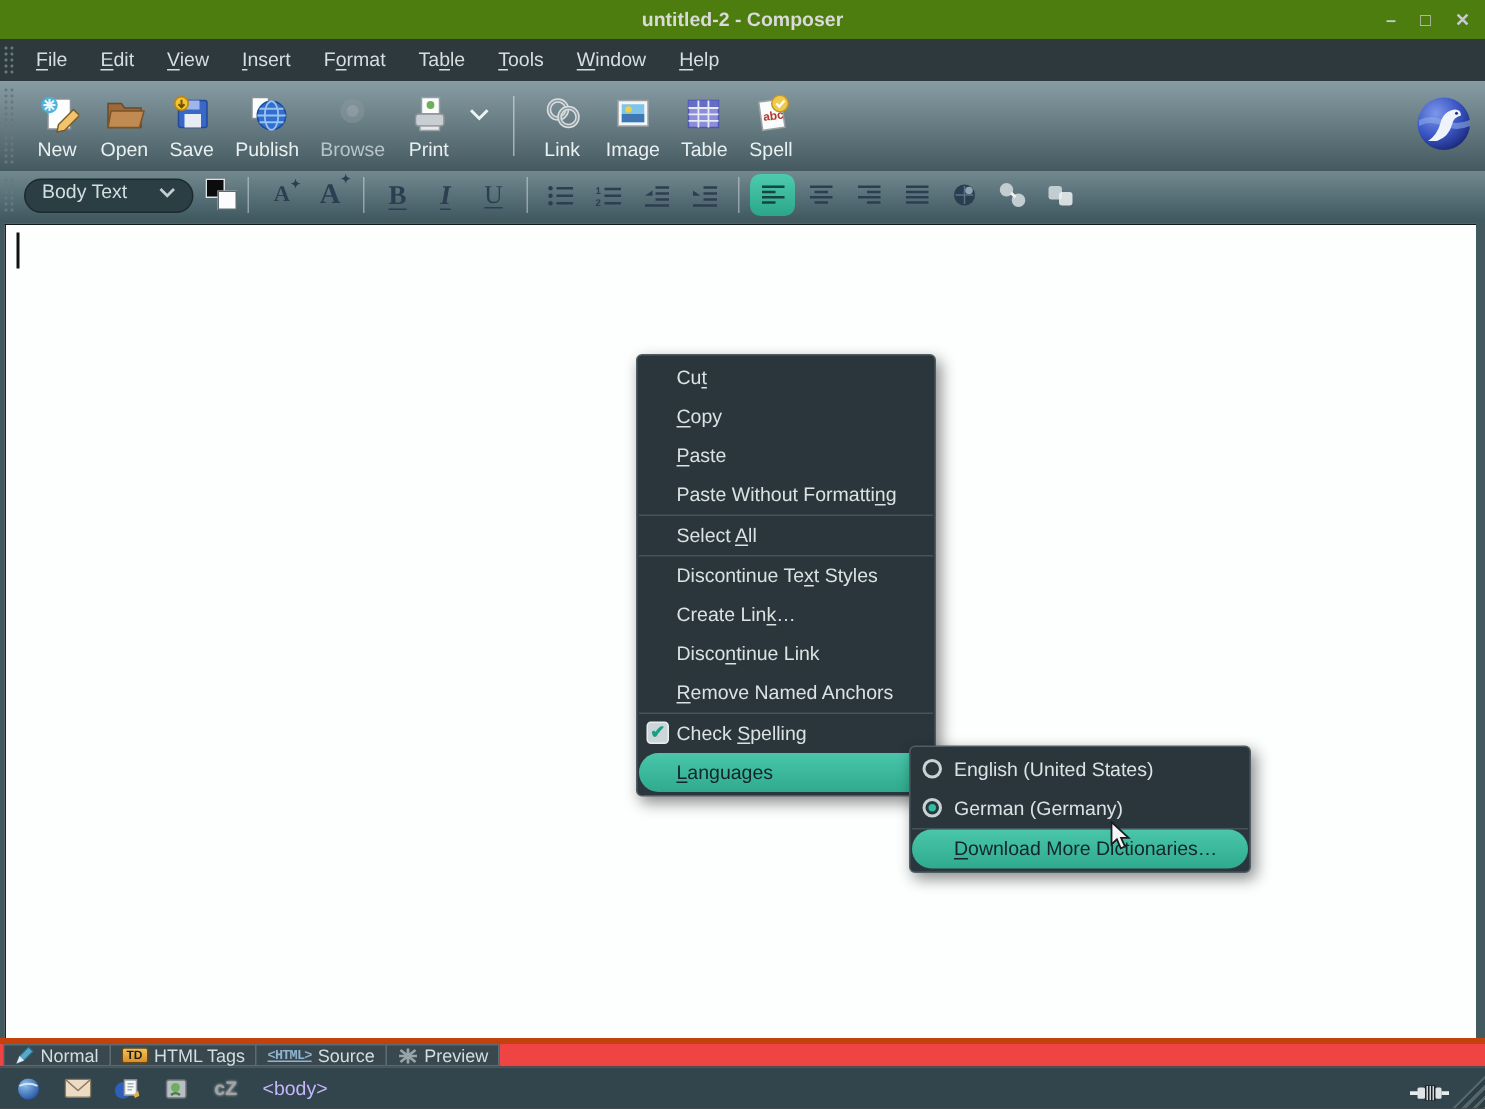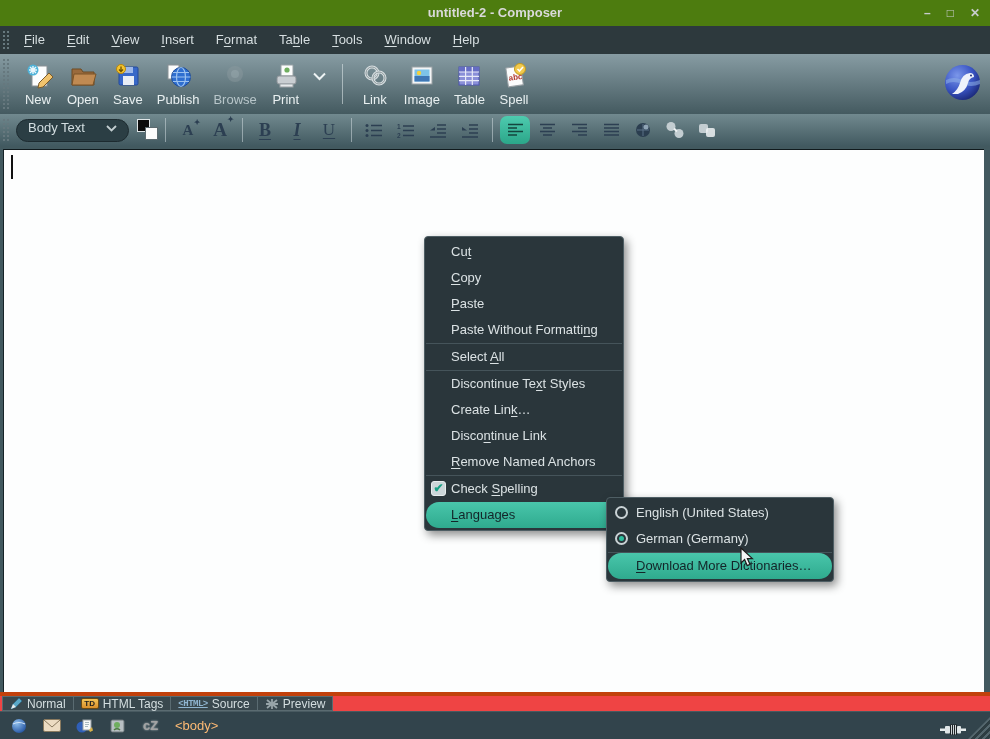--- a/index.html
+++ b/index.html
@@ -55,21 +55,21 @@
   .tab { display:flex; align-items:center; gap:4px; padding:0 7px; border:1px solid #5a6b71; background:#39484e; color:#d4dee0; font-size:12px; }
   .tab + .tab { margin-left:-1px; }
   .tab .ticon-sm { display:flex; align-items:center; }
   .src-ico { font-family:"Liberation Mono",monospace; font-size:9px; font-weight:bold; color:#8fb4cf; letter-spacing:-0.5px;text-decoration:underline; }
   .td-ico { width:18px; height:11px; background:linear-gradient(#f4c456,#d98f2b); border:1px solid #6b4a12; border-radius:2px; font-size:8px; font-weight:bold; color:#1d1d1d; text-align:center; line-height:9px; }
 
   
   .statusbar { height:28px; background:#32444c; border-top:1px solid #485a61; display:flex; align-items:center; padding-left:2px; position:relative; flex:0 0 auto; }
   .sicon { width:33px; display:flex; align-items:center; justify-content:center; }
   .cz { font-size:13px; font-weight:bold; color:#a3a3a3; text-shadow:0 0 2px rgba(220,230,233,.8); }
-  .elempath { margin-left:8px; color:#fdba74; font-size:13px; }
+  .elempath { margin-left:8px; color:#c4b5fd; font-size:13px; }
   .plug { position:absolute; right:24px; top:9px; }
   .corner { position:absolute; right:0; bottom:0; width:22px; height:22px;
             background:repeating-linear-gradient(135deg,#54666d 0 2px,#2e3d42 2px 5px);
             clip-path:polygon(100% 0,100% 100%,0 100%); }
 
   
   .menu { position:absolute; background:#2a363b; border:1px solid #4e5e64; border-radius:4px; box-shadow:3px 4px 10px rgba(0,0,0,.45); padding:2px 1px; z-index:50; }
   #context-menu { left:424px; top:236px; width:200px; }
   #lang-submenu { left:606px; top:497px; width:228px; }
   .mi { height:26px; line-height:26px; color:#dbe2e4; font-size:13px; padding-left:25px; position:relative; white-space:nowrap; }

